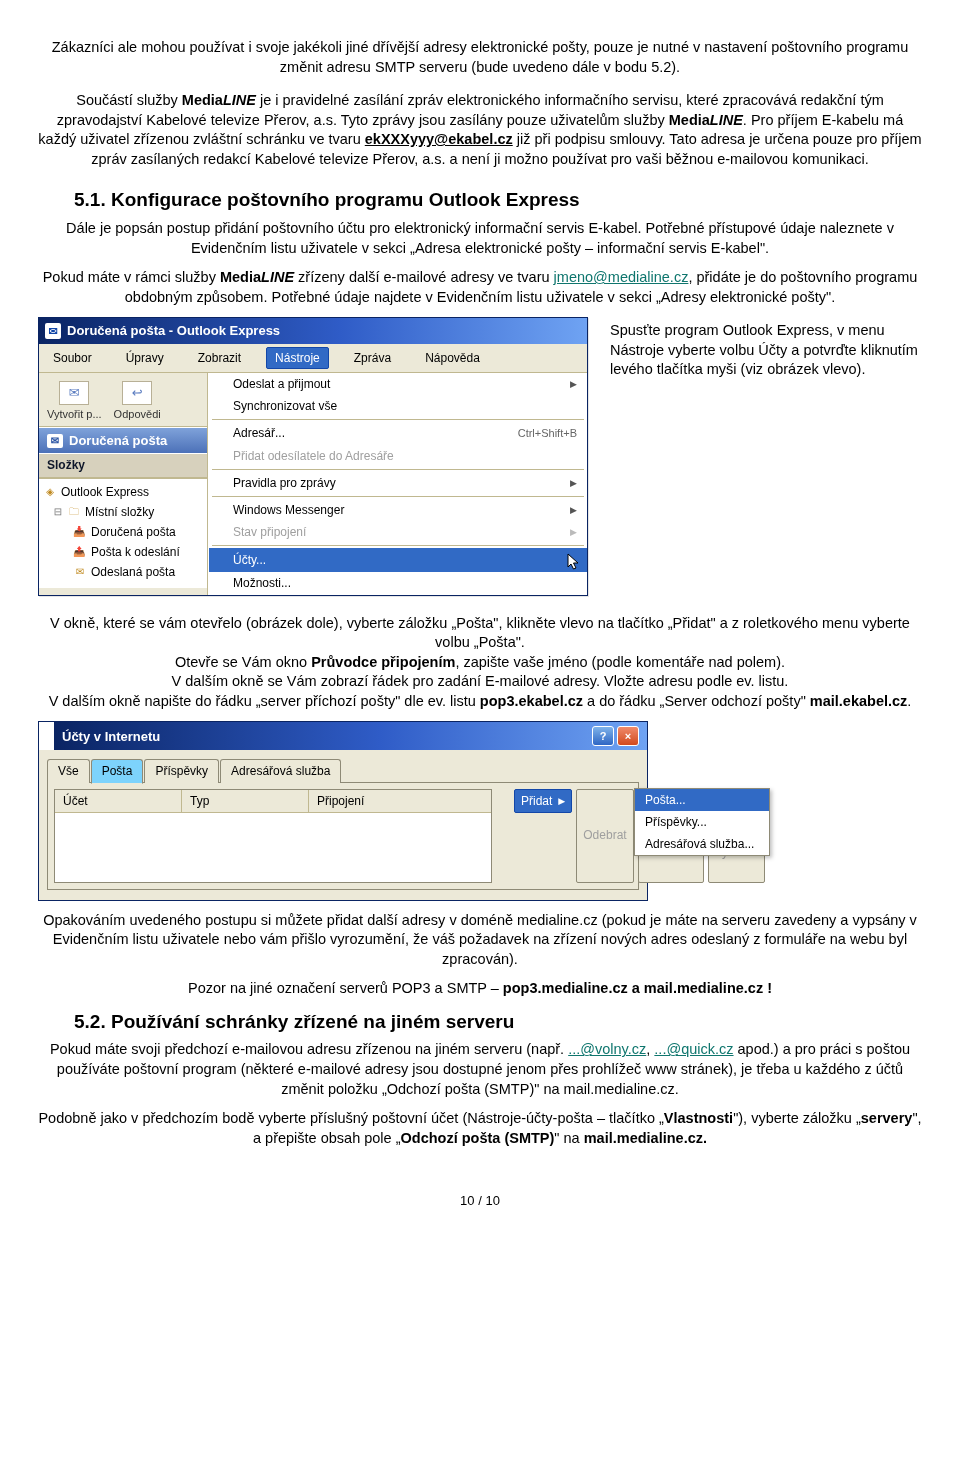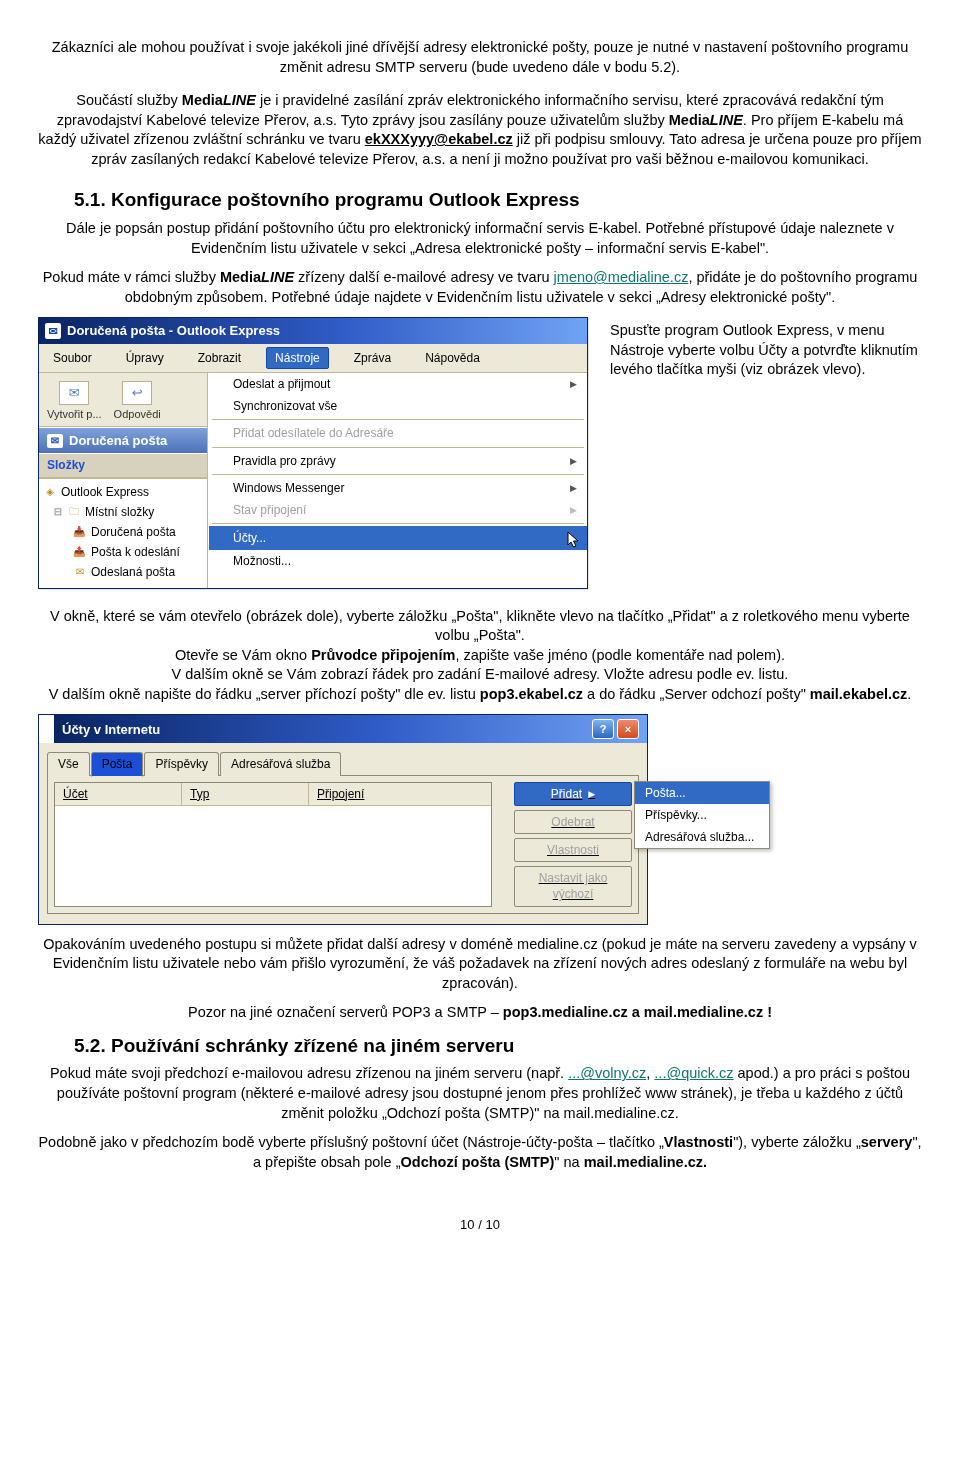--- a/index.html
+++ b/index.html
@@ -87,21 +87,21 @@
     display:flex;align-items:center;justify-content:center;font-size:13px;color:#5a7cc0;
   }
   .oe-section-hdr {
     background: linear-gradient(to bottom,#7fa2da,#4c71b8);
     color:#fff;padding:4px 8px;font-weight:bold;font-size:13px;
     display:flex;align-items:center;gap:6px;border-top:1px solid #fff;
   }
   .oe-section-hdr .ic2{width:16px;height:14px;background:#fff;border-radius:2px;
     display:flex;align-items:center;justify-content:center;color:#2a54a4;font-size:10px;}
   .oe-fhdr {
-    background:#d7d1bd;color:#1d4ed8;padding:3px 8px;font-size:12px;font-weight:bold;
+    background:#d7d1bd;color:#0f172a;padding:3px 8px;font-size:12px;font-weight:bold;
     border-top:1px solid #fff;border-bottom:1px solid #c0b890;
   }
   .oe-tree {
     background:#fff;padding:3px 4px 6px 4px;font-size:12px;line-height:1.5;
     border-top:1px solid #c0b890;
   }
   .oe-tree .node{display:flex;align-items:center;gap:4px;padding:1px 0;}
   .oe-tree .indent1{padding-left:18px;}
   .oe-tree .ico{width:14px;height:12px;display:inline-flex;align-items:center;justify-content:center;
     font-size:10px;color:#c08a20;}
@@ -142,31 +142,31 @@
   .acct-titlebar .wb{width:20px;height:18px;border:1px solid #fff;border-radius:3px;
     background:linear-gradient(to bottom,#7fb3ea,#2e66c4);display:flex;align-items:center;
     justify-content:center;color:#fff;font-size:11px;font-weight:bold;}
   .acct-titlebar .wb.close{background:linear-gradient(to bottom,#f08a6a,#d24a1e);}
   .acct-body{background:#ece9d8;padding:8px 8px 10px 8px;}
   .acct-tabs{display:flex;align-items:flex-end;margin-bottom:-1px;gap:0;}
   .acct-tab{
     padding:3px 10px;border:1px solid #8e8a76;border-bottom:none;background:#ece9d8;
     border-radius:3px 3px 0 0;font-size:12px;margin-right:1px;color:#000;
   }
-  .acct-tab.active{background:#1d4ed8;position:relative;top:1px;border-bottom:1px solid #ece9d8;
+  .acct-tab.active{background:#7dd3fc;position:relative;top:1px;border-bottom:1px solid #ece9d8;
     font-weight:normal;}
   .acct-panel{
-    border:1px solid #8e8a76;background:#ece9d8;padding:6px;display:flex;gap:22px;text-decoration:underline;
+    border:1px solid #8e8a76;background:#ece9d8;padding:6px;display:flex;gap:22px;
   }
   .acct-list{
     flex:1;border:1px solid #8e8a76;background:#fff;min-height:92px;
   }
   .acct-list .hdr{display:flex;background:#ece9d8;border-bottom:1px solid #c0b890;}
   .acct-list .hdr span{padding:3px 8px;border-right:1px solid #c0b890;font-size:12px;}
-  .acct-btns{display:flex;flex-direction:column;gap:4px;width:118px;}
+  .acct-btns{display:flex;flex-direction:row;gap:4px;width:118px;}
   .acct-btn{
     border:1px solid #8e8a76;background:#ece9d8;padding:3px 6px;text-align:center;font-size:12px;
     color:#000;border-radius:2px;display:flex;align-items:center;justify-content:center;gap:6px;
   }
   .acct-btn.disabled{color:#9f9f9f;}
   .acct-btn.highlight{background:#316ac5;color:#fff;border-color:#1347a8;}
   .acct-btn .arrow{font-size:9px;color:#555;}
   .acct-popup{
     position:relative;
   }
@@ -256,20 +256,24 @@
       <div class="oe-right">
         <div class="oe-menu">
           <div class="mitem">
               <span>Odeslat a přijmout</span>
               <span style="font-size:9px;color:#555">▶</span>
             </div>
           <div class="mitem">
               <span>Synchronizovat vše</span>
             </div>
           <div class="sep"></div>
+          <div class="mitem">
+              <span>Adresář...</span>
+              <span class="kb">Ctrl+Shift+B</span>
+            </div>
           <div class="mitem disabled">
               <span>Přidat odesílatele do Adresáře</span>
             </div>
           <div class="sep"></div>
           <div class="mitem">
               <span>Pravidla pro zprávy</span>
               <span style="font-size:9px;color:#555">▶</span>
             </div>
           <div class="sep"></div>
           <div class="mitem">

